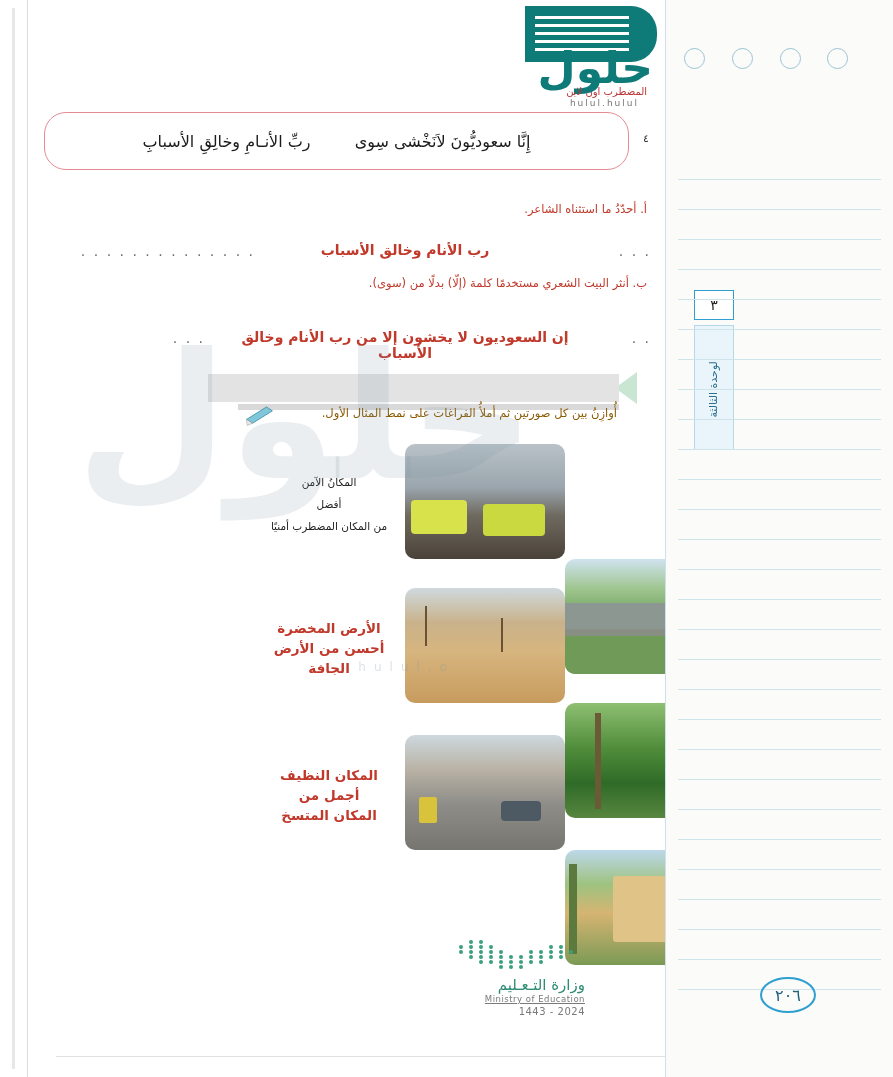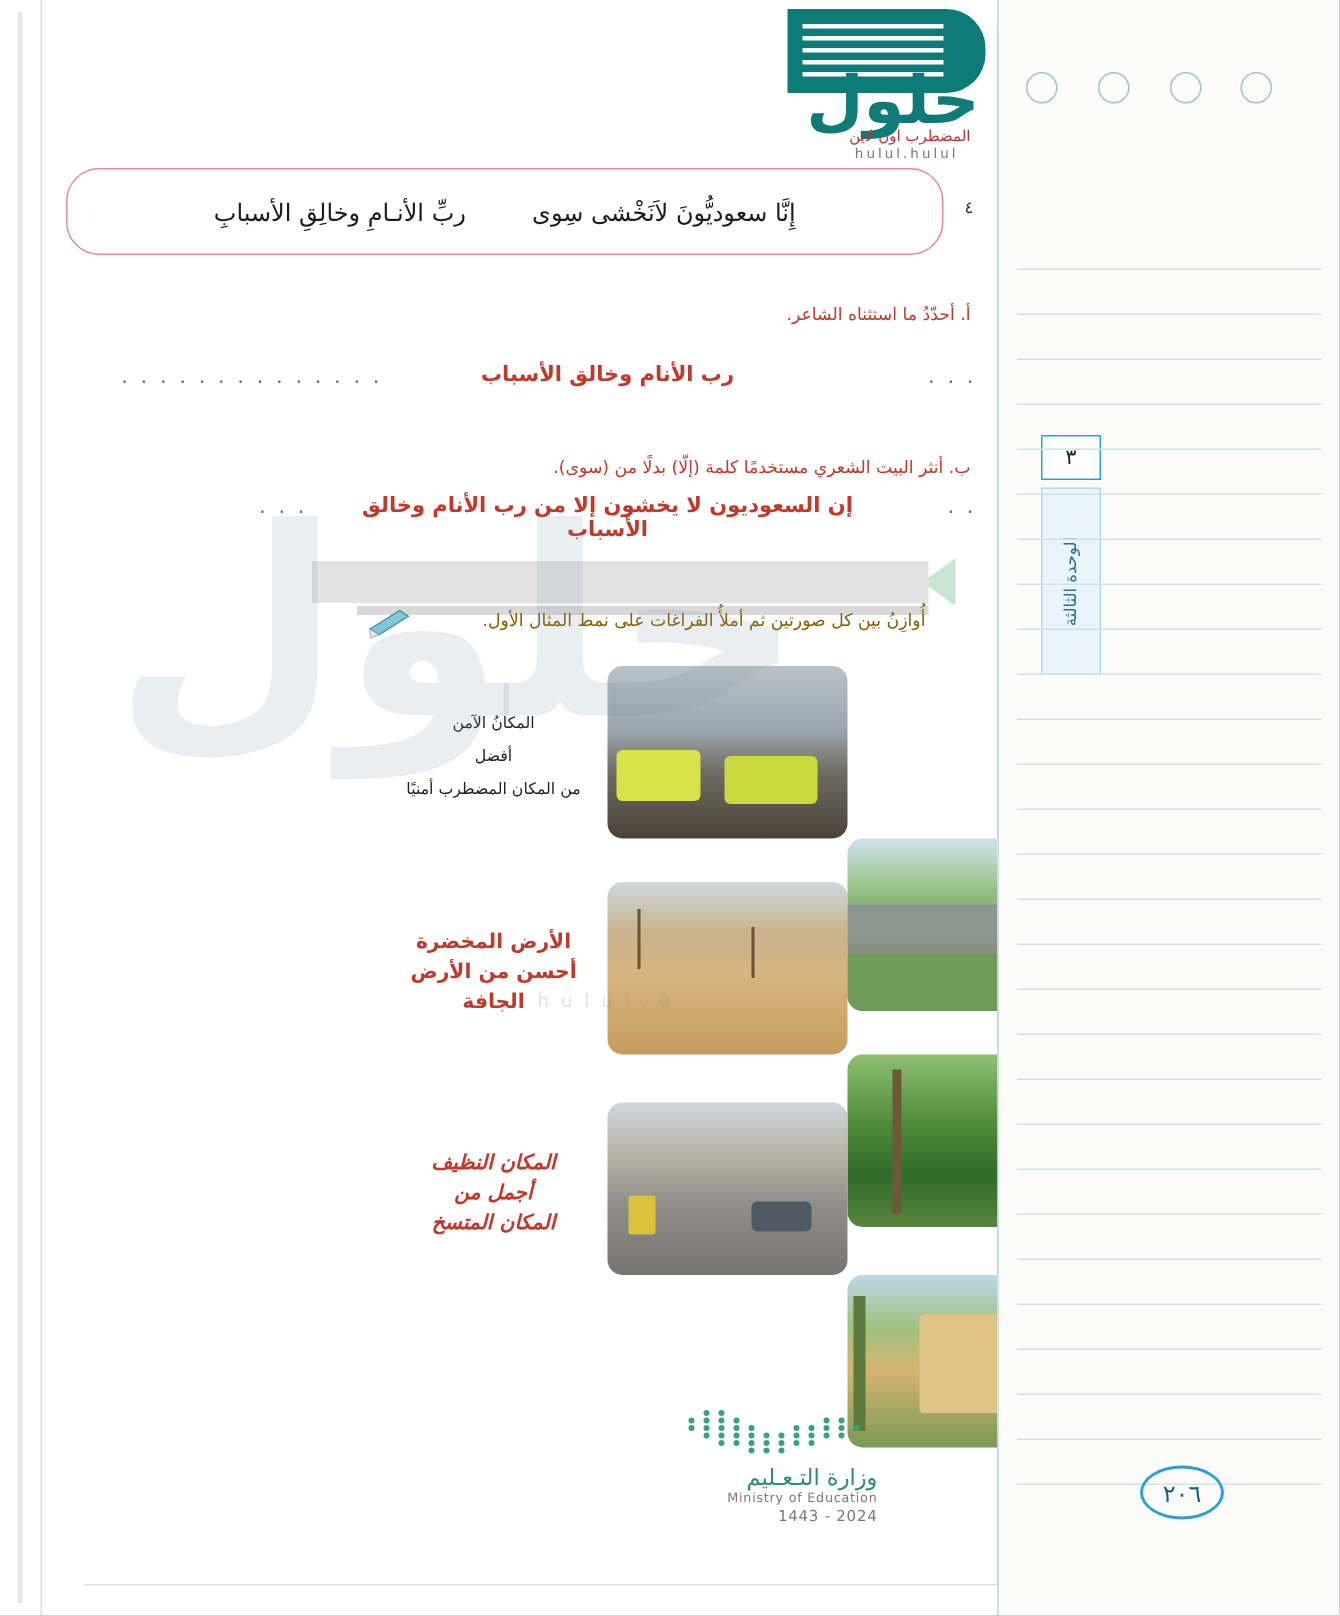--- a/index.html
+++ b/index.html
@@ -206,21 +206,21 @@
   .mid .r { font-size: 13.5px; font-weight: bold; color: #c0392b; margin: 2px 0; }
 
   
   .ministry { position: absolute; bottom: 60px; right: 80px; width: 150px; }
   .dotgrid { width: 120px; height: 32px; position: relative; margin-right: 6px; }
   .dotgrid i {
     position: absolute; width: 4px; height: 4px; border-radius: 50%;
     background: #3aa07f; display: block;
   }
   .ministry .m1 { font-size: 15px; color: #2e8b74; letter-spacing: 2px; margin-top: 4px; }
-  .ministry .m2 { font-size: 8.5px; color: #7a7a7a; letter-spacing: .5px; }
+  .ministry .m2 { font-size: 8.5px; color: #7a7a7a; letter-spacing: .5px; text-decoration: underline; }
   .ministry .m3 { font-size: 10px; color: #7a7a7a; letter-spacing: .5px; margin-top: 2px; }
 
   
   .img-fire { background:
       linear-gradient(180deg,#b9c2c8 0%,#9aa5ad 38%,#6f6a60 62%,#4a4238 100%); position:relative; }
   .img-fire::before { content:""; position:absolute; left:6px; top:56px; width:56px; height:34px; background:#d8e24a; border-radius:4px; }
   .img-fire::after { content:""; position:absolute; left:78px; top:60px; width:62px; height:32px; background:#c9d93f; border-radius:4px; }
 
   .img-road { background:
       linear-gradient(180deg,#cfe3ef 0%,#9fc58f 26%,#7fae6e 42%,#8a8f86 62%,#6f8f5d 100%); position:relative;}
@@ -296,21 +296,21 @@
           <span>ربِّ الأنـامِ وخالِقِ الأسبابِ</span>
         </div>
       </div>
     </div>
 
     <div class="sub-q" style="top:202px">أ. أحدّدُ ما استثناه الشاعر.</div>
     <div class="dots-line" style="top:243px; right:14px;">. . .</div>
     <div class="answer" style="top:242px; right:120px; width:280px;">رب الأنام وخالق الأسباب</div>
     <div class="dots-line" style="top:243px; right:410px;">. . . . . . . . . . . . . .</div>
 
-    <div class="sub-q" style="top:304px">ب. أنثر البيت الشعري مستخدمًا كلمة (إلّا) بدلًا من (سوى).</div>
+    <div class="sub-q" style="top:276px">ب. أنثر البيت الشعري مستخدمًا كلمة (إلّا) بدلًا من (سوى).</div>
     <div class="dots-line" style="top:330px; right:14px;">. .</div>
     <div class="answer" style="top:329px; right:70px; width:380px;">إن السعوديون لا يخشون إلا من رب الأنام وخالق الأسباب</div>
     <div class="dots-line" style="top:330px; right:460px;">. . .</div>
 
     <div class="activity">
       <div class="act-arrow"></div>
       <div class="act-bar"></div>
       <div class="act-bar2"></div>
       <svg class="act-pencil" viewBox="0 0 60 30">
         <polygon points="2,18 46,2 56,12 12,28" fill="#7fc7d9" stroke="#3b8ba0" stroke-width="1.5"></polygon>
@@ -335,21 +335,21 @@
       <div class="mid" style="right:270px; left:235px;">
         <div class="l">المكانُ الآمن</div>
         <div class="l">أفضل</div>
         <div class="l">من المكان المضطرب أمنيًا</div>
       </div>
     </div>
 
     <div class="row" style="top:735px; height:120px;">
       <div class="ph img-street" style="right:100px; top:0;"></div>
       <div class="ph img-villa" style="left:60px; top:0;"></div>
-      <div class="mid" style="right:270px; left:235px;font-style:italic;">
+      <div class="mid" style="right:270px; left:235px;">
         <div class="r">المكان النظيف</div>
         <div class="r">أجمل من</div>
         <div class="r">المكان المتسخ</div>
       </div>
     </div>
 
     <div class="ministry">
       <div class="dotgrid" id="dotgrid">
           <i style="left: 10px; top: 0px;"></i>
           <i style="left: 20px; top: 0px;"></i>

